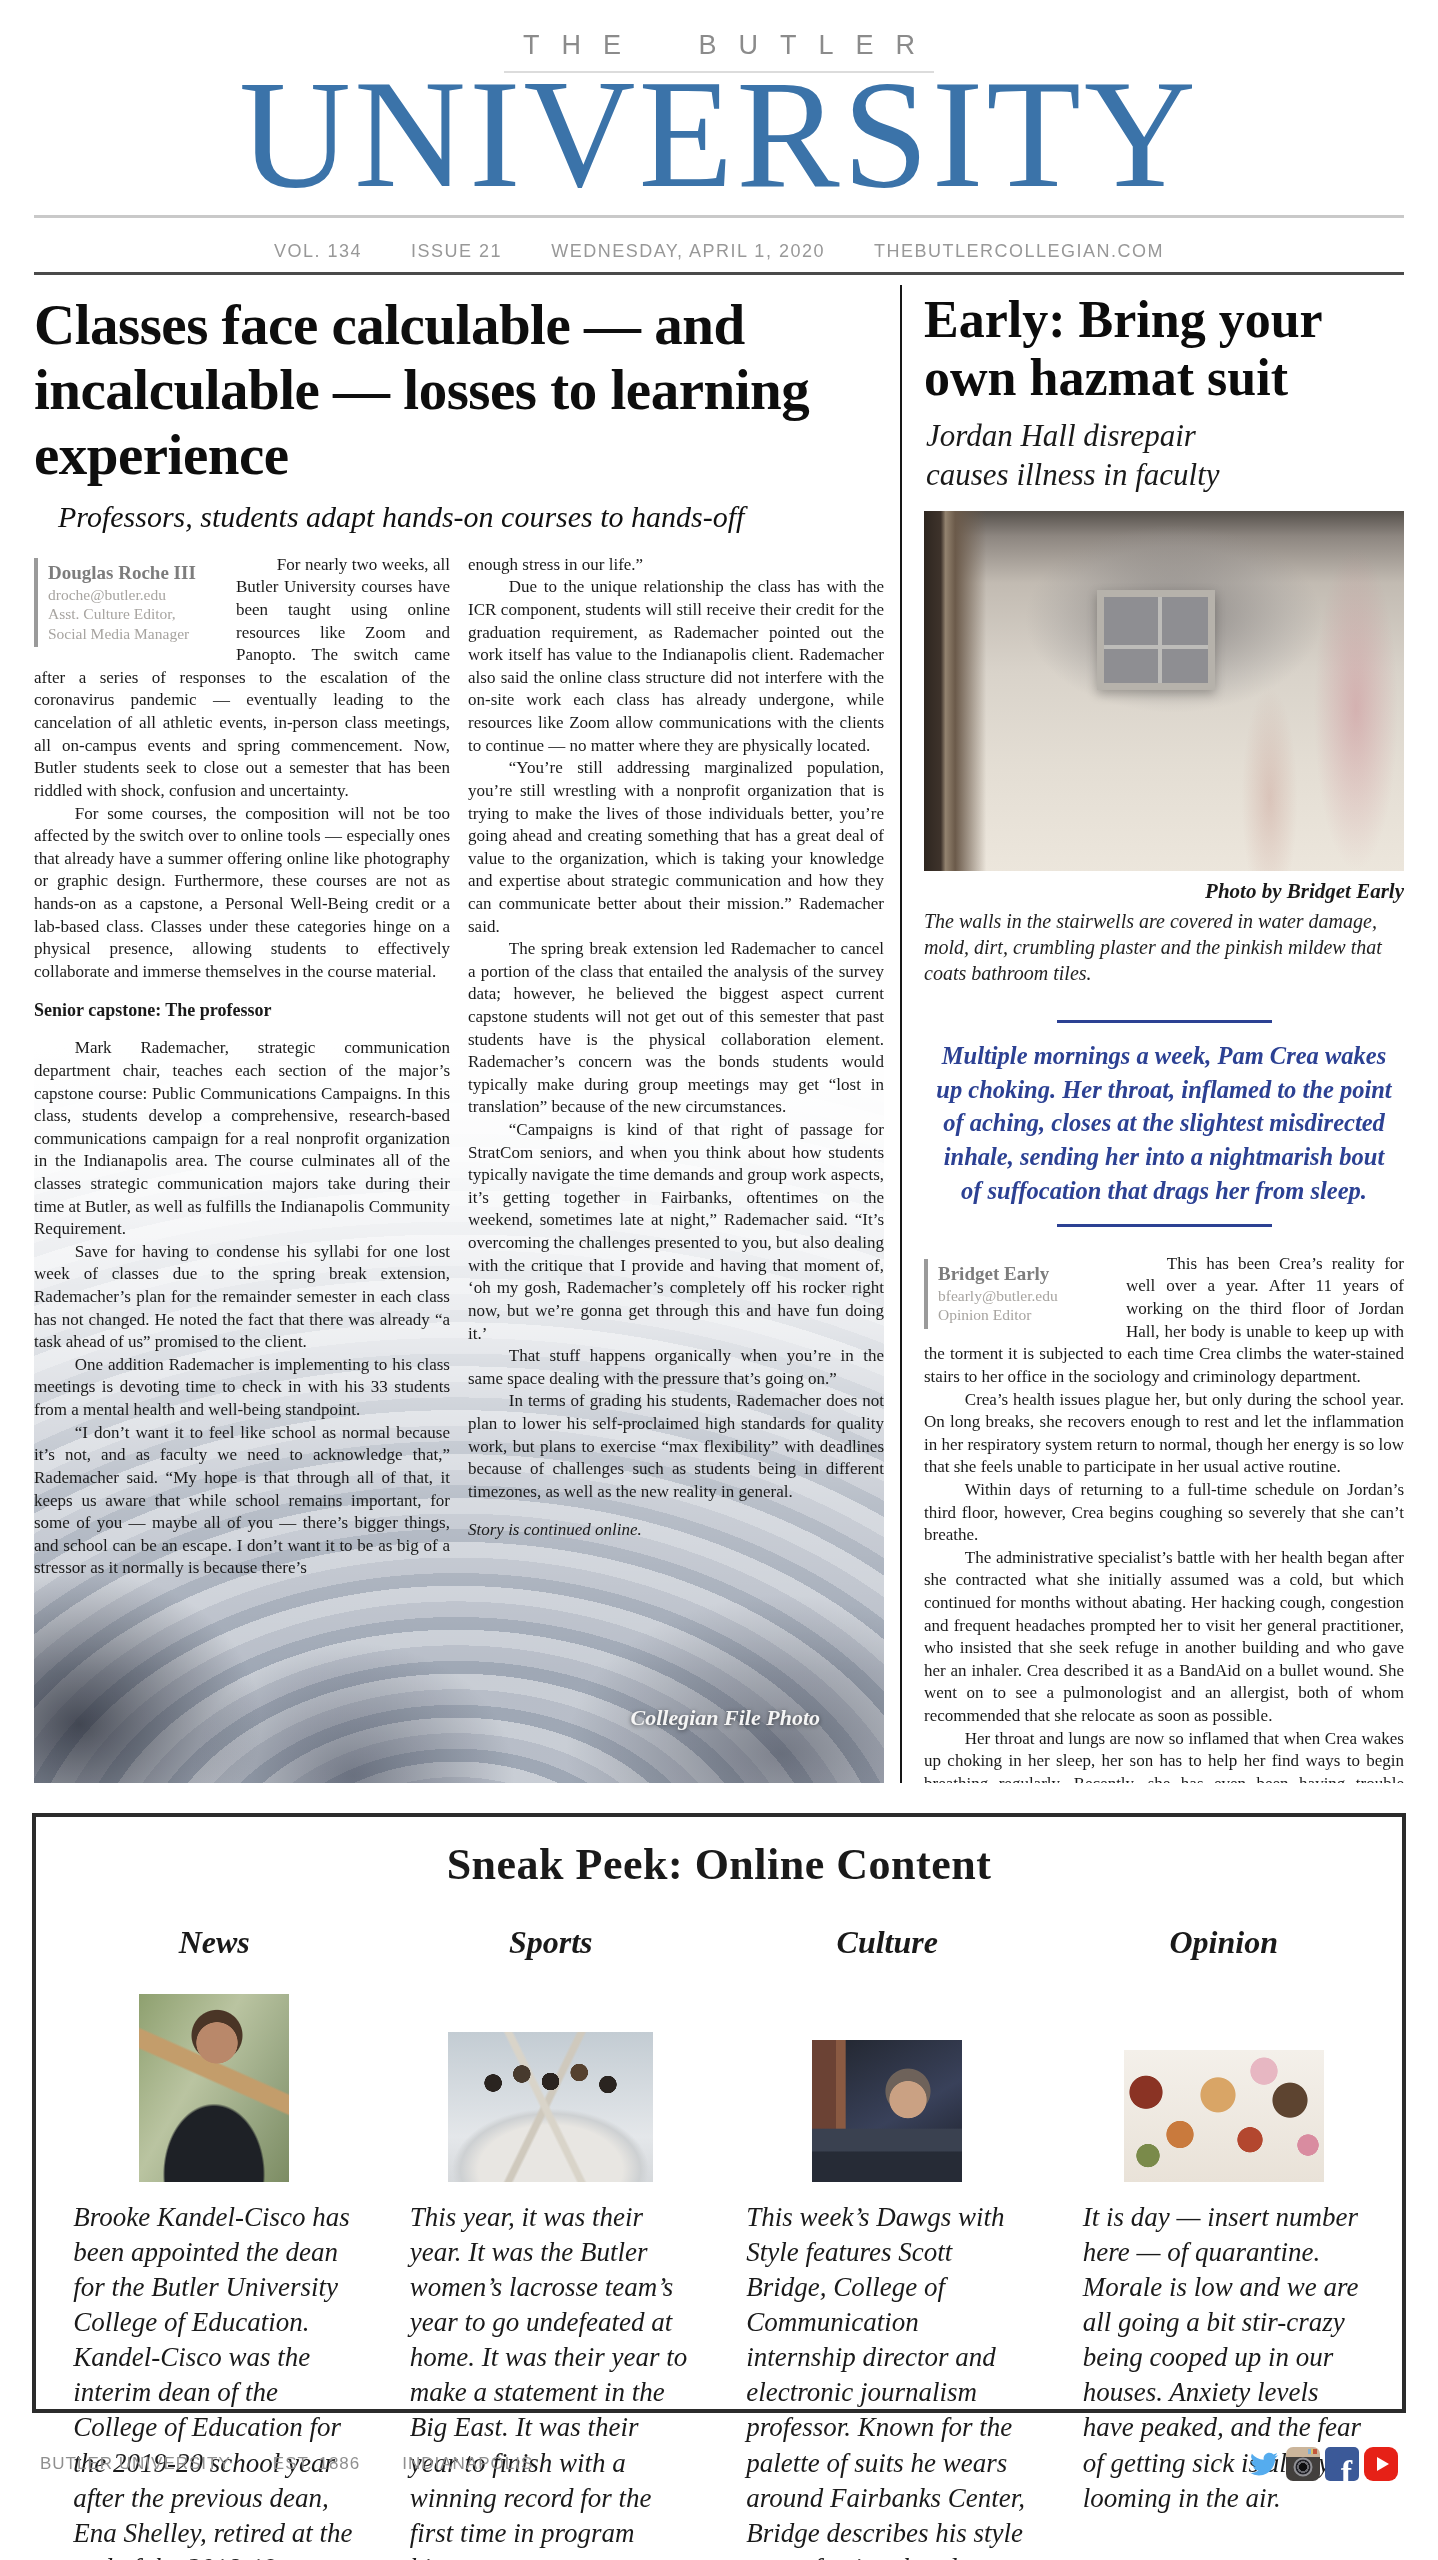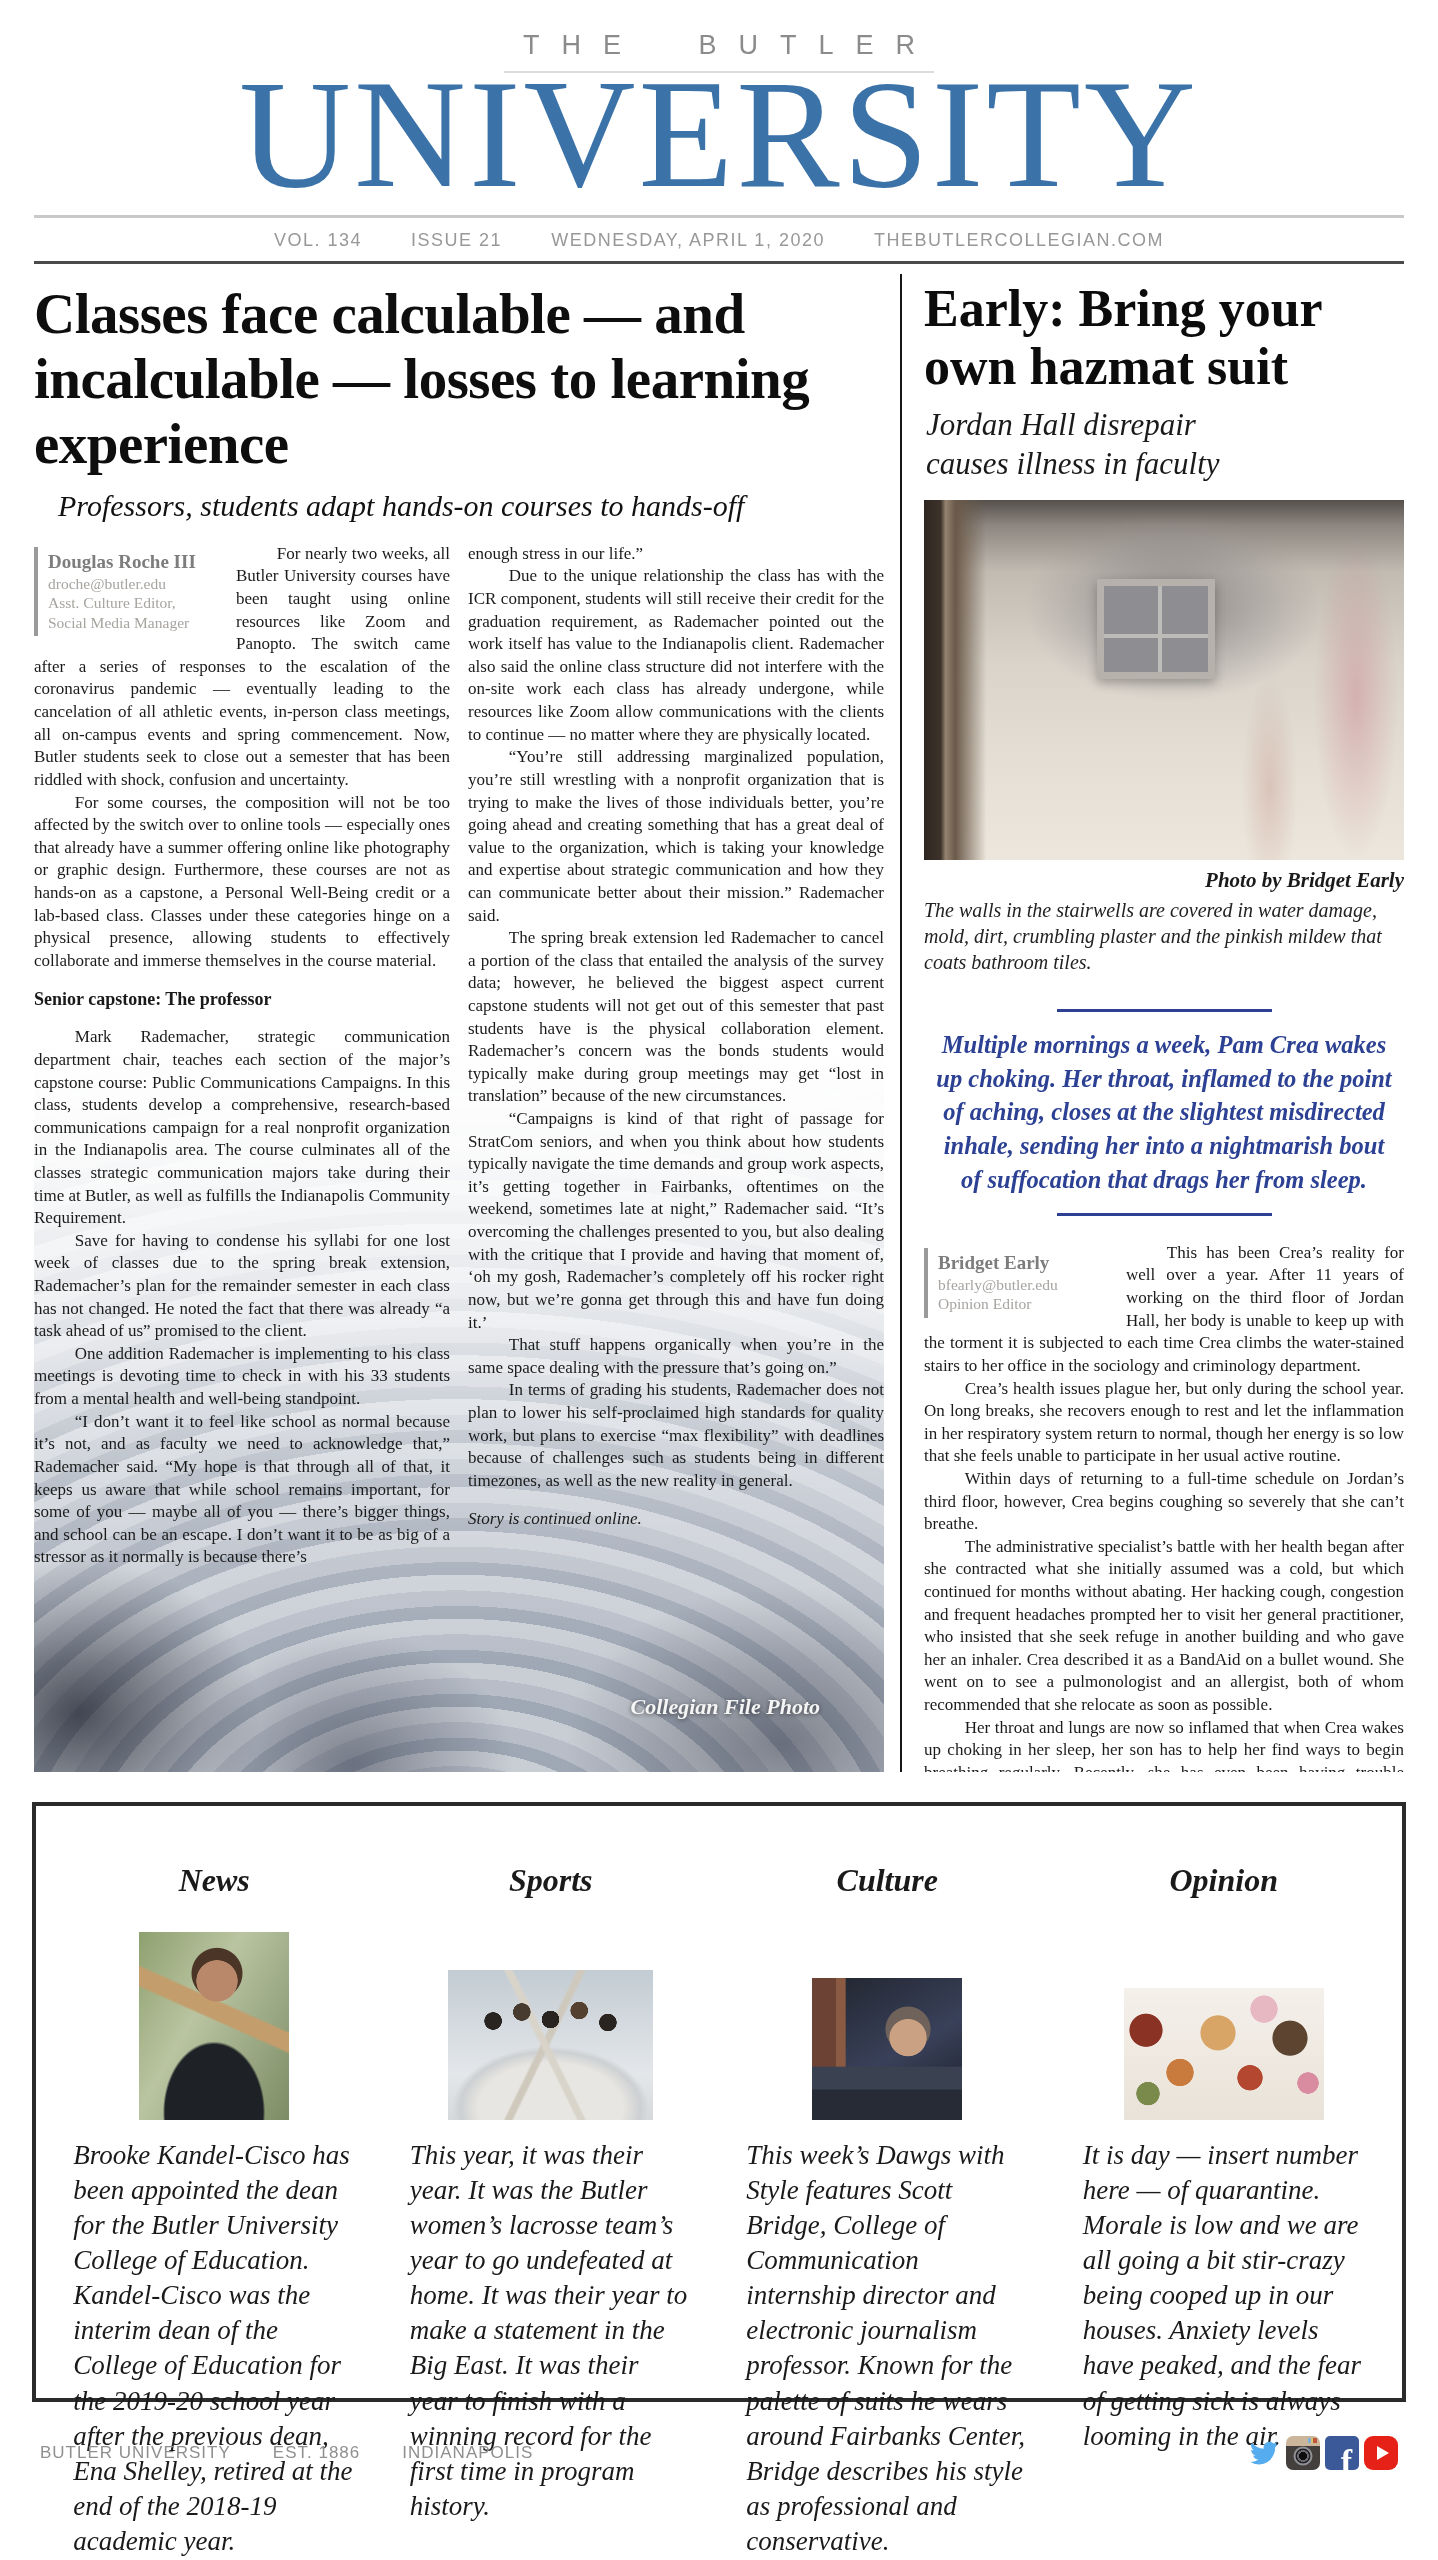--- a/index.html
+++ b/index.html
@@ -20,21 +20,21 @@
   .kicker-rule { width:430px; height:2px; background:#dcdcdc; margin:10px auto 0; }
   .brand {
     font-family:"Liberation Serif", serif;
     font-size:155px; line-height:0.98; color:#3b73a9; letter-spacing:3px;
     margin-top:-14px;
   }
   .rule-light { height:3px; background:#c9c9c9; margin:4px 34px 0; }
   .vol-line {
     font-family:"Liberation Sans", sans-serif;
     font-size:18px; color:#989898; letter-spacing:1.5px;
-    display:flex; justify-content:center; gap:49px; padding:12px 0 10px;
+    display:flex; justify-content:center; gap:49px; padding:23px 0 10px;
   }
   .rule-dark { height:3px; background:#4a4a4a; margin:0 34px; }
 
   
   .main { display:flex; margin:10px 34px 0; height:1498px; overflow:hidden; }
   .left { width:866px; padding-right:16px; display:flex; flex-direction:column; }
   .right { flex:1; border-left:2px solid #161616; padding-left:22px; }
 
   .l-headline {
     font-size:57px; line-height:1.14; font-weight:bold; letter-spacing:-0.5px;
@@ -271,20 +271,21 @@
       <p>Crea’s health issues plague her, but only during the school year. On long breaks, she recovers enough to rest and let the inflammation in her respiratory system return to normal, though her energy is so low that she feels unable to participate in her usual active routine.</p>
       <p>Within days of returning to a full-time schedule on Jordan’s third floor, however, Crea begins coughing so severely that she can’t breathe.</p>
       <p>The administrative specialist’s battle with her health began after she contracted what she initially assumed was a cold, but which continued for months without abating. Her hacking cough, congestion and frequent headaches prompted her to visit her general practitioner, who insisted that she seek refuge in another building and who gave her an inhaler. Crea described it as a BandAid on a bullet wound. She went on to see a pulmonologist and an allergist, both of whom recommended that she relocate as soon as possible.</p>
       <p>Her throat and lungs are now so inflamed that when Crea wakes up choking in her sleep, her son has to help her find ways to begin breathing regularly. Recently, she has even been having trouble eating, as the smallest crumbs irritate her windpipe and send her into a coughing fit.</p>
 
     </div>
   </div>
 </div>
 
 <div class="sneak">
+  <div class="sneak-title">Sneak Peek: Online Content</div>
   <div class="sneak-cols">
     <div class="sneak-col">
       <div class="sneak-head">News</div>
       <div class="sneak-imgbox">
           <div class="news-photo"></div>
         </div>
       <div class="sneak-blurb">Brooke Kandel-Cisco has been appointed the dean for the Butler University College of Education. Kandel-Cisco was the interim dean of the College of Education for the 2019-20 school year after the previous dean, Ena Shelley, retired at the end of the 2018-19 academic year.</div>
     </div>
     <div class="sneak-col">
       <div class="sneak-head">Sports</div>

